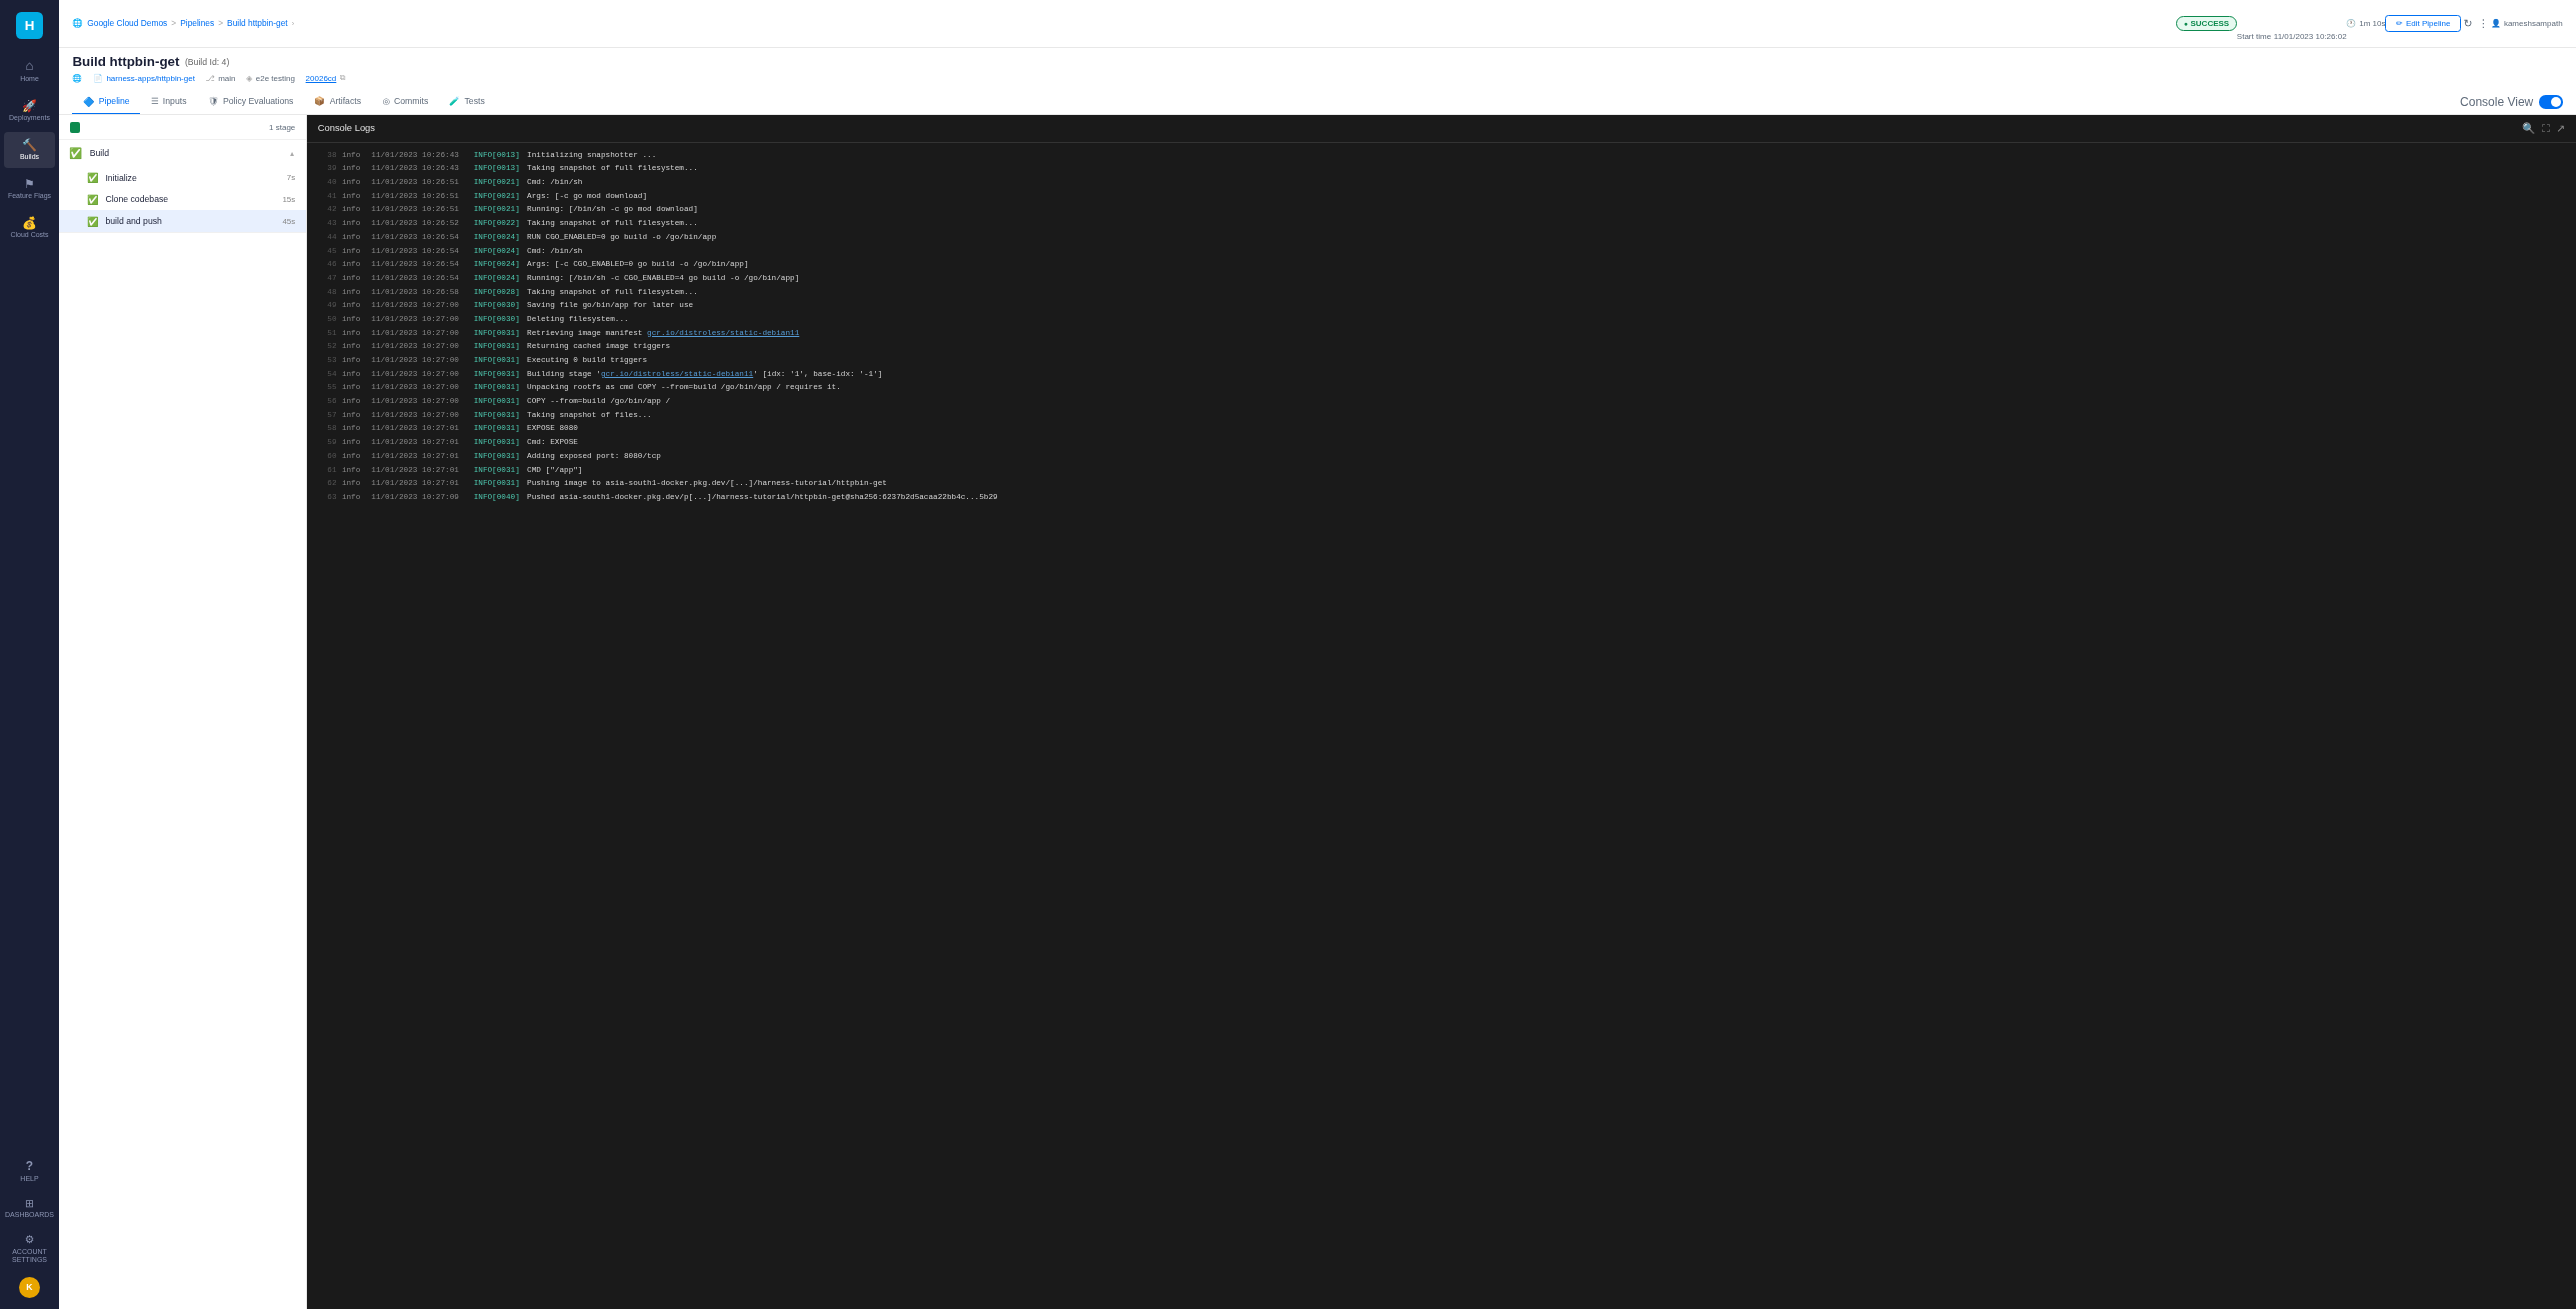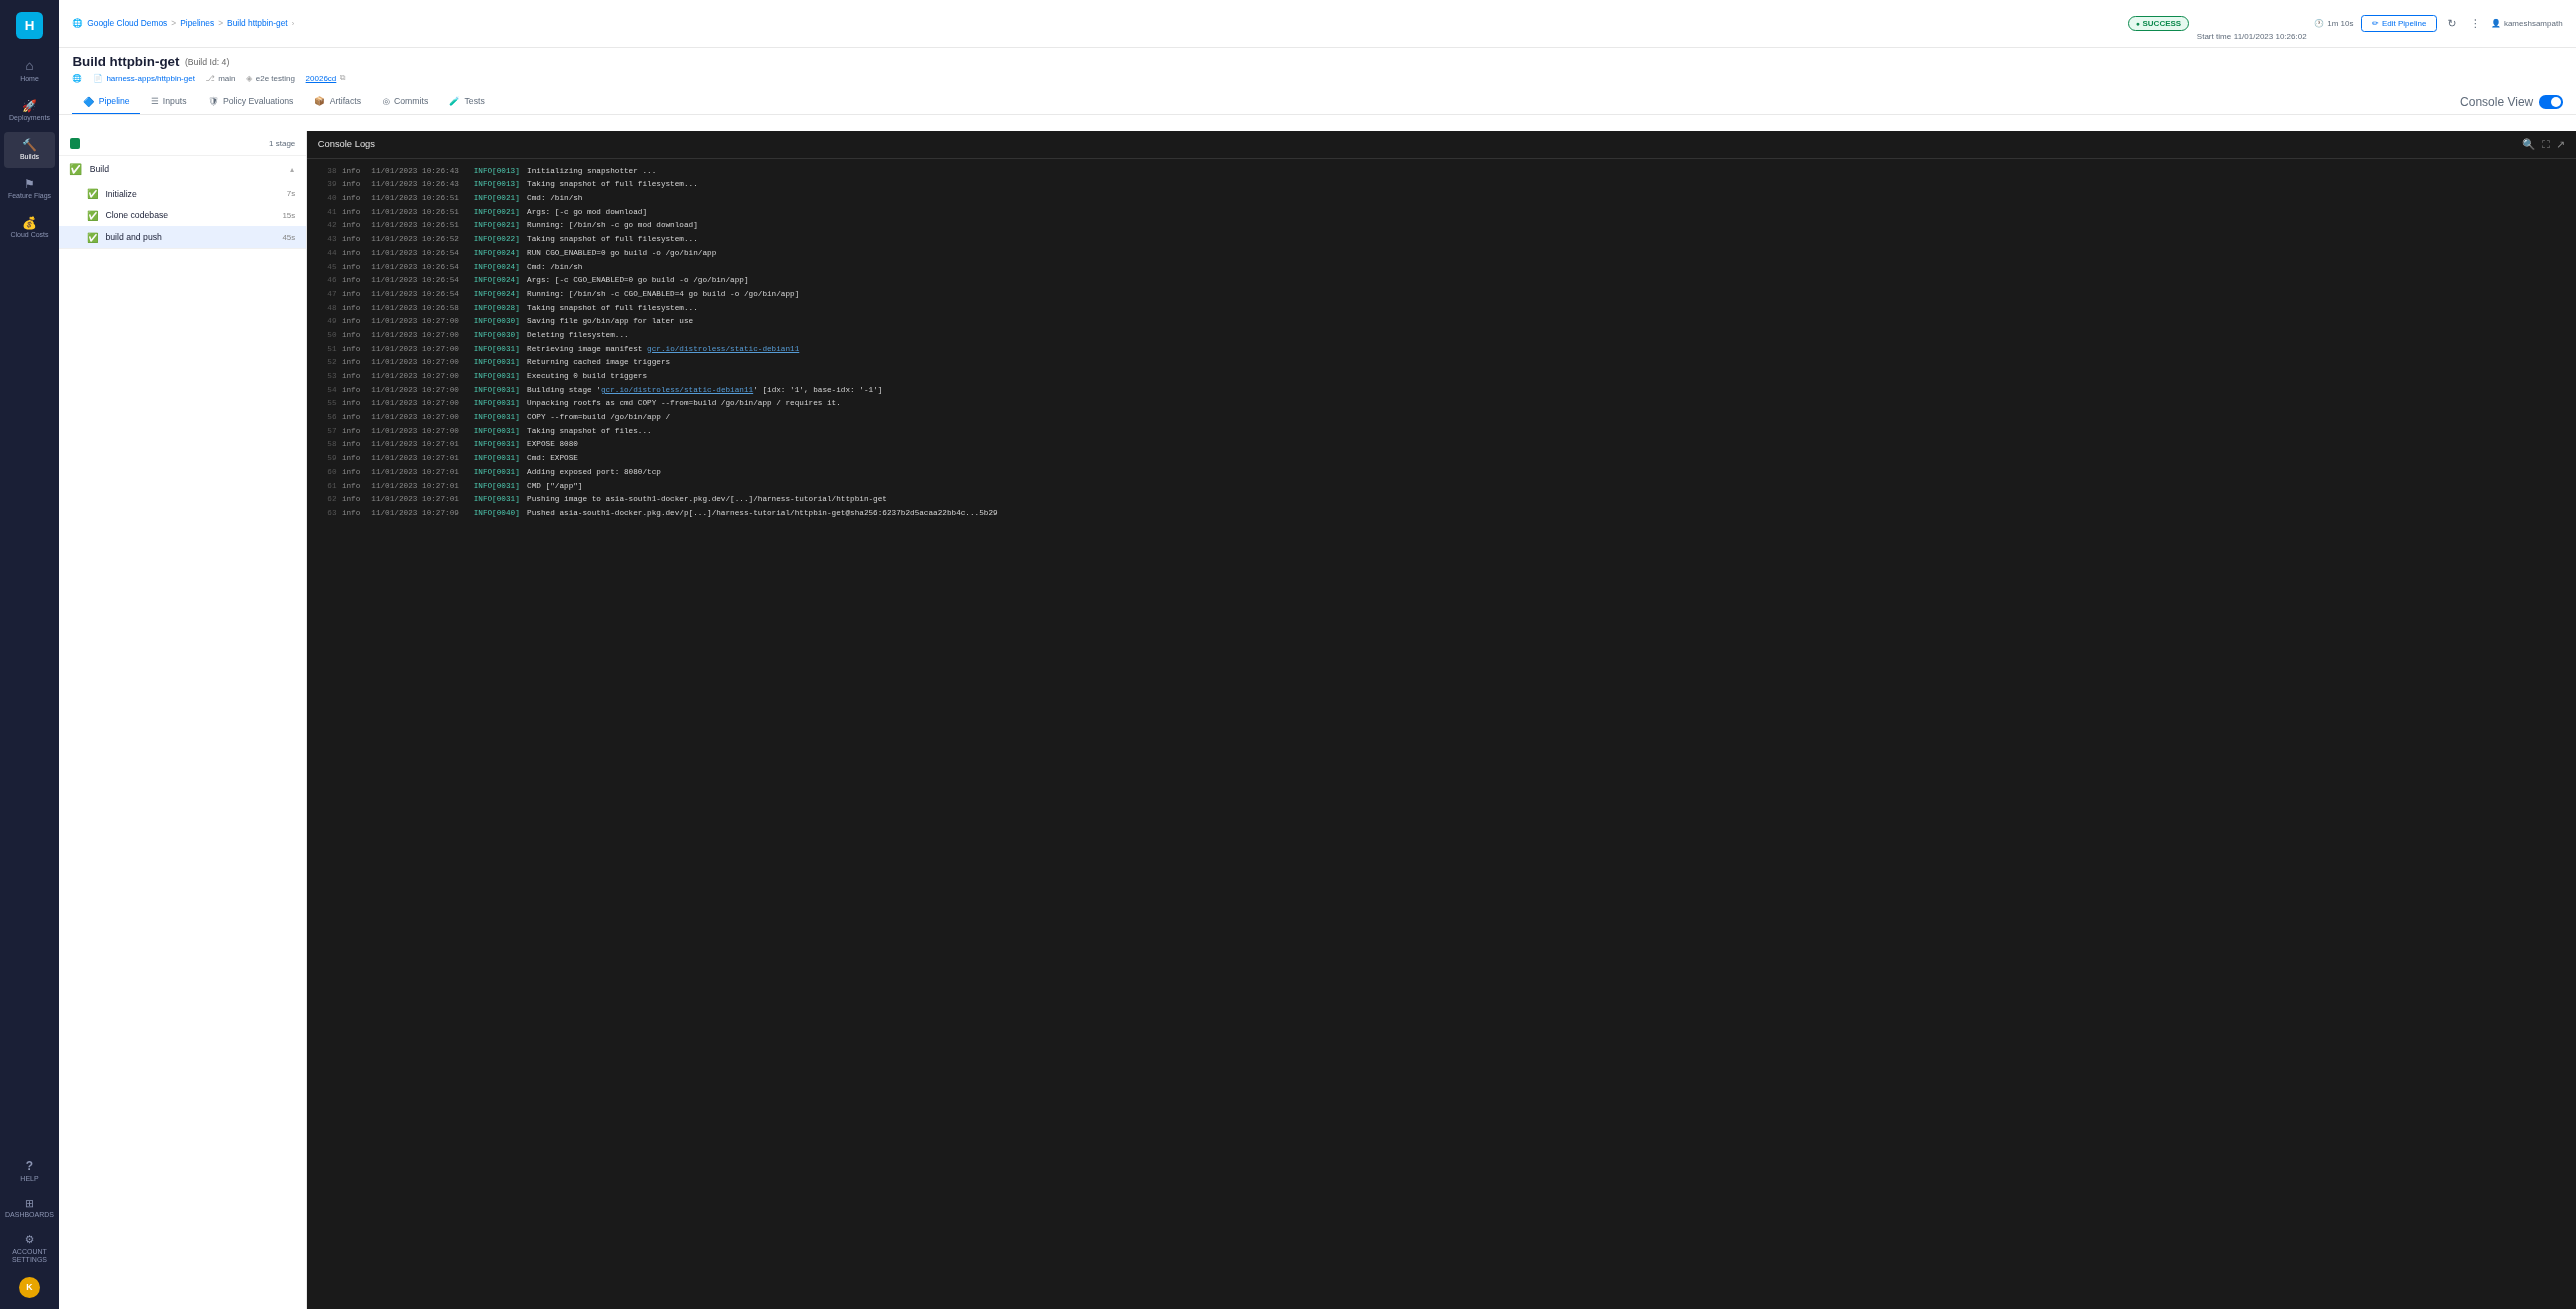--- a/index.html
+++ b/index.html
@@ -53,21 +53,21 @@
       border-bottom: 0.7px solid #e8e8e8;
       padding: 5.4px 13.4px;
       display: flex;
       align-items: center;
       justify-content: space-between;
       flex-shrink: 0;
     }
     .breadcrumb { display: flex; align-items: center; gap: 4px; font-size: 8.4px; color: #5f6b7a; }
     .breadcrumb a { color: #0070f3; text-decoration: none; cursor: pointer; }
     .breadcrumb .sep { color: #aaa; }
-    .topbar-right { display: flex; align-items: center; gap: 8px; }
+    .topbar-right { display: flex; align-items: center; }
     .badge-success {
       background: #e6f9f0; color: #0d8a4e; border: 0.7px solid #0d8a4e;
       padding: 2px 6.7px; border-radius: 8px; font-size: 8px; font-weight: 600;
       display: flex; align-items: center; gap: 2.7px;
     }
     .badge-success::before { content: '●'; color: #0d8a4e; font-size: 6.7px; }
     .start-time { font-size: 8px; color: #5f6b7a; display: flex; align-items: center; gap: 2.7px; margin-top: 27px; }
     .duration { font-size: 8px; color: #5f6b7a; display: flex; align-items: center; gap: 2.7px; }
     .edit-pipeline-btn {
       background: #fff; border: 0.7px solid #0070f3; color: #0070f3;
@@ -108,21 +108,21 @@
       width: 24px; height: 13.4px; background: #0070f3; border-radius: 6.7px;
       position: relative; cursor: pointer; display: inline-block;
     }
     .toggle::after {
       content: ''; position: absolute; width: 10.7px; height: 10.7px;
       background: #fff; border-radius: 50%; top: 1.3px; right: 1.3px;
       transition: right 0.2s;
     }
 
     
-    .content-area { display: flex; flex: 1; overflow: hidden; margin-top: 16px; }
+    .content-area { display: flex; flex: 1; overflow: hidden; }
 
     
     .pipeline-panel {
       width: 248px;
       flex-shrink: 0;
       background: #fff;
       border-right: 0.7px solid #e8e8e8;
       display: flex;
       flex-direction: column;
       overflow-y: auto;

